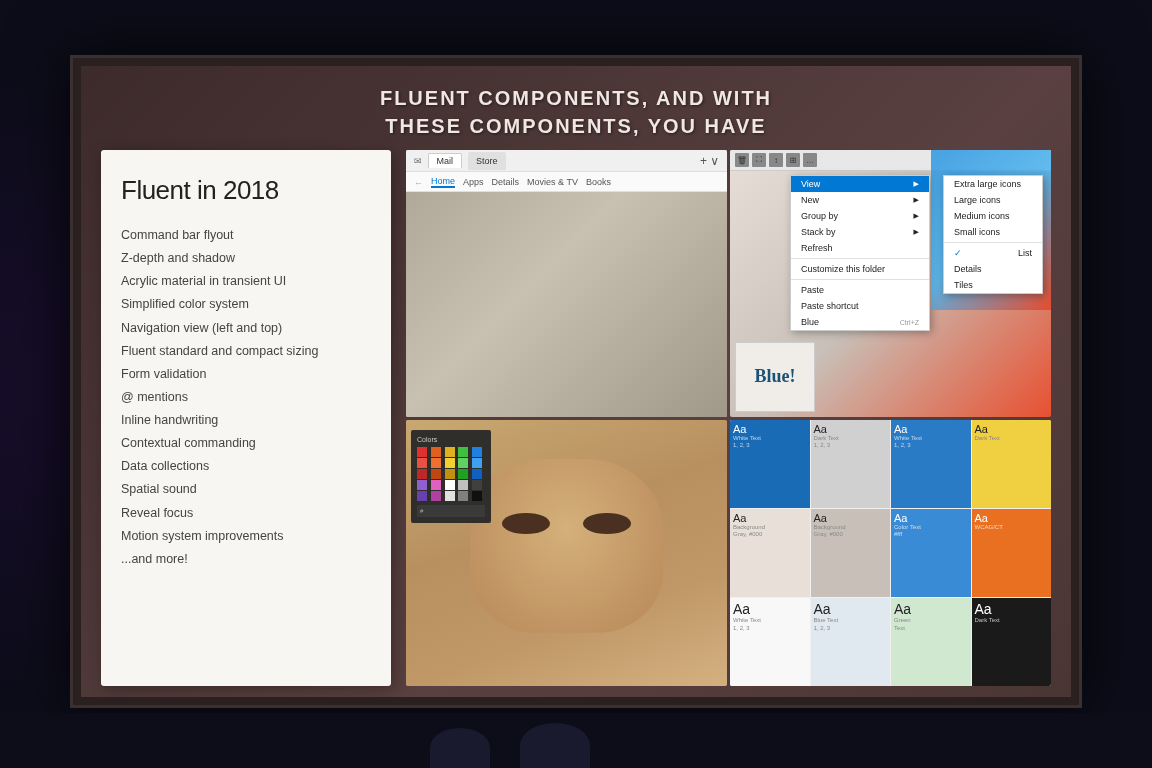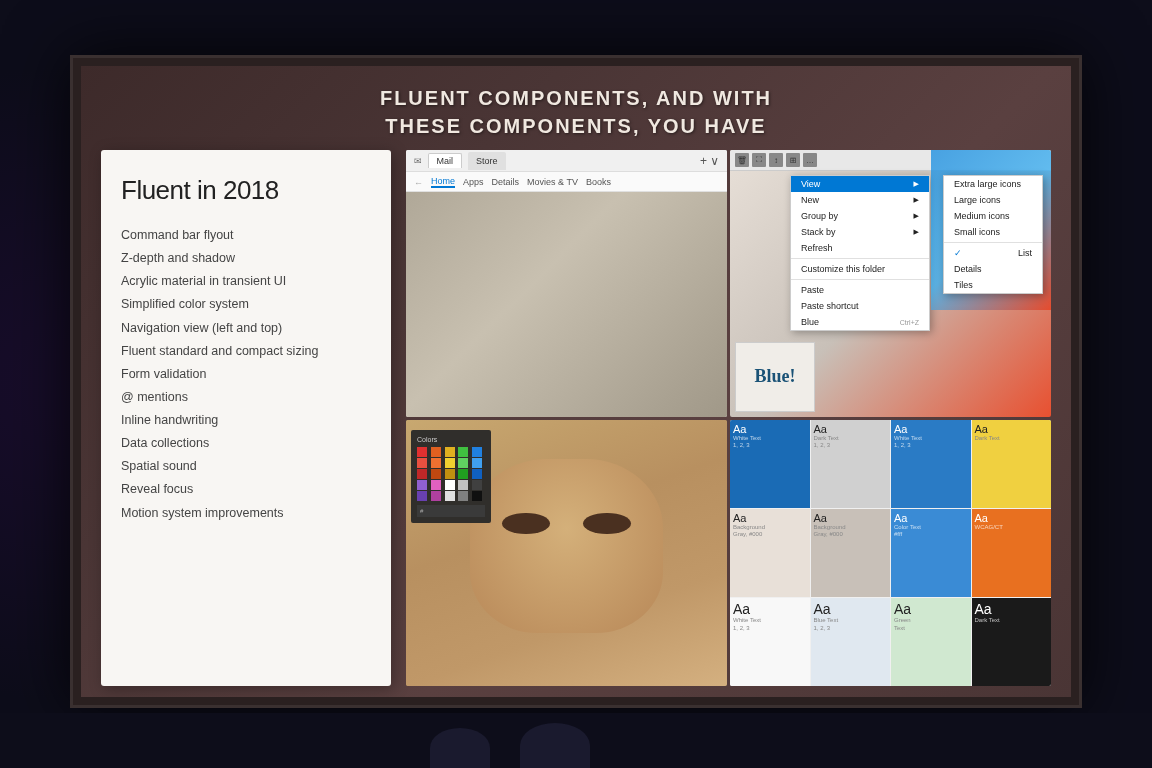--- a/index.html
+++ b/index.html
@@ -435,24 +435,26 @@
             <ul class="feature-list">
               <li>Command bar flyout</li>
               <li>Z-depth and shadow</li>
               <li>Acrylic material in transient UI</li>
               <li>Simplified color system</li>
               <li>Navigation view (left and top)</li>
               <li>Fluent standard and compact sizing</li>
               <li>Form validation</li>
               <li>@ mentions</li>
               <li>Inline handwriting</li>
+              <li>Contextual commanding</li>
               <li>Data collections</li>
               <li>Spatial sound</li>
               <li>Reveal focus</li>
               <li>Motion system improvements</li>
+              <li>...and more!</li>
             </ul>
           </div>
 
           <div class="right-panel">
 
             <div class="screenshot-browser">
               <div class="browser-bar">
                 <span style="font-size:9px;color:#666;">✉</span>
                 <div class="browser-tab active">Mail</div>
                 <div class="browser-tab" style="background:#e0e0e0;font-size:9px;padding:4px 8px;color:#333;">Store</div>

